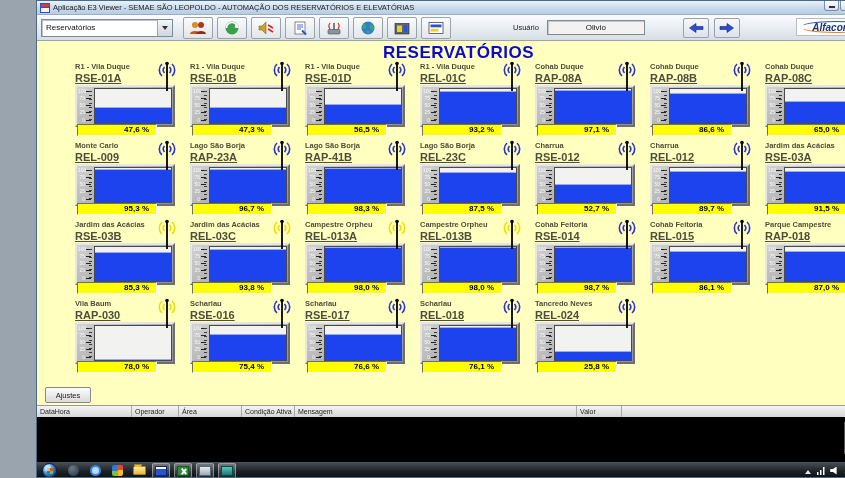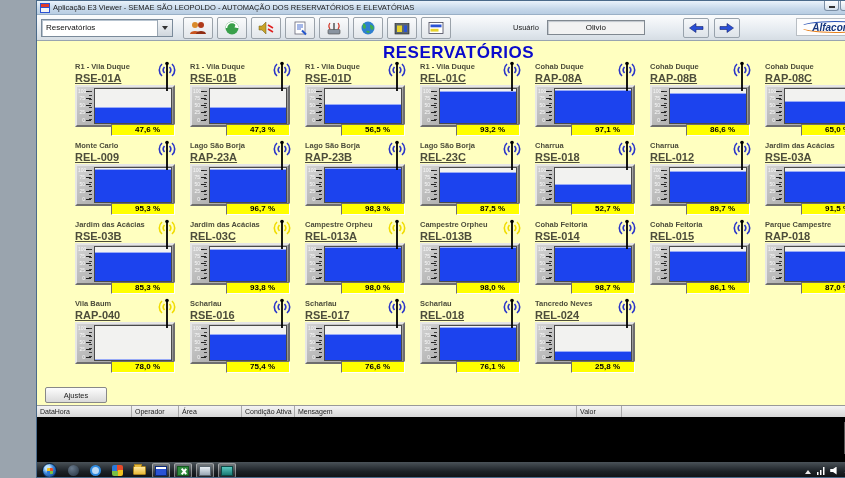--- a/index.html
+++ b/index.html
@@ -46,22 +46,22 @@
   .antenna { position:absolute; top:-2px; right:3px; width:22px; height:30px; z-index:2; color:#2a35c8; }
   .antenna.alarm { color:#f0dc00; }
   .tank-body { margin-top:1px; width:100px; height:42px; display:flex; background:linear-gradient(145deg,#d2d2d2,#8e8e8e); border:2px solid; border-color:#e6e6e6 #6e6e6e #6e6e6e #e6e6e6; }
   .scale { width:16px; position:relative; display:flex; flex-direction:column; justify-content:space-between; padding:2px 0 2px 1px; }
   .scale:after { content:''; position:absolute; right:1px; top:4px; bottom:4px; width:3px; background:repeating-linear-gradient(to bottom,#3a3a3a 0 1px,transparent 1px 4px); }
   .tick { display:flex; align-items:center; height:5px; }
   .tick-label { font-size:5px; color:#f8f8f8; width:7px; text-align:right; line-height:1; }
   .tick:after { content:''; width:5px; height:1px; background:#222; margin-left:1px; }
   .vessel { flex:1; margin:1px; background:#f2f2f0; border:1px solid #4a4a4a; position:relative; overflow:hidden; }
   .fill { position:absolute; bottom:0; left:0; width:100%; background:#1c43ee; box-shadow:inset 0 1px 0 rgba(255,255,255,0.55); }
-  .pct { position:absolute; bottom:0; right:6px; width:64px; height:12px; background:#ffff00; border:1px solid; border-color:#6e6e6e #ffffff #ffffff #6e6e6e; font-size:8px; font-weight:bold; color:#000; text-align:right; line-height:10px; padding-right:14px; }
-  .ajustes-btn { position:absolute; left:8px; bottom:2px; width:62px; height:16px; background:linear-gradient(#fdfdfd,#dadada); border:1px solid #888; border-radius:2px; font-size:7.5px; color:#222; font-family:"Liberation Sans",sans-serif; }
+  .pct { position:absolute; bottom:0; right:24px; width:80px; height:12px; background:#ffff00; border:1px solid; border-color:#6e6e6e #ffffff #ffffff #6e6e6e; font-size:8px; font-weight:bold; color:#000; text-align:right; line-height:10px; padding-right:7px; }
+  .ajustes-btn { position:absolute; left:8px; bottom:2px; width:46px; height:16px; background:linear-gradient(#fdfdfd,#dadada); border:1px solid #888; border-radius:2px; font-size:7.5px; color:#222; font-family:"Liberation Sans",sans-serif; }
 
   
   .alarm-header { height:12px; display:flex; background:linear-gradient(#f4f4f4,#d6d6d6); border-top:1px solid #999; font-size:7px; color:#222; }
   .alarm-col { border-right:1px solid #a8a8a8; padding-left:3px; line-height:11px; white-space:nowrap; overflow:hidden; }
   .alarm-col-0{width:95px;} .alarm-col-1{width:47px;} .alarm-col-2{width:63px;} .alarm-col-3{width:53px;} .alarm-col-4{width:282px;} .alarm-col-5{width:45px;}
   .alarm-filler { flex:1; }
   .alarm-area { height:44px; background:#000; position:relative; }
   .postit { position:absolute; right:10px; top:5px; width:26px; height:32px; border:1px solid #555; }
   .postit-top { height:12px; background:#d42a2a; color:#fff; font-size:4.5px; font-style:italic; font-weight:bold; text-align:center; line-height:12px; }
   .postit-body { height:18px; background:#ffe94e; color:#5a4a00; font-size:5.5px; font-weight:bold; text-align:center; line-height:18px; }
@@ -549,21 +549,21 @@
                 </div>
               </div>
       <div class="vessel">
         <div class="fill" style="height: 96.7%;"></div>
       </div>
     </div>
     <div class="pct">96,7 %</div>
   </div>
           <div class="tank-cell">
     <div class="tank-name">Lago São Borja</div>
-    <div class="tank-id">RAP-23B</div>
+    <div class="tank-id">RAP-41B</div>
     <div class="antenna">
       <svg width="22" height="30" viewBox="0 0 22 30">
         <g fill="none" stroke="currentColor" stroke-width="1.6">
           <path d="M6,3 A8,8 0 0 0 6,15"></path>
           <path d="M8.5,6 A4.5,4.5 0 0 0 8.5,12"></path>
           <path d="M16,3 A8,8 0 0 1 16,15"></path>
           <path d="M13.5,6 A4.5,4.5 0 0 1 13.5,12"></path>
         </g>
         <circle cx="11" cy="2.5" r="1.8" fill="#000"></circle>
         <rect x="10.1" y="3" width="1.8" height="27" fill="#000"></rect>
@@ -627,21 +627,21 @@
                 </div>
               </div>
       <div class="vessel">
         <div class="fill" style="height: 87.5%;"></div>
       </div>
     </div>
     <div class="pct">87,5 %</div>
   </div>
           <div class="tank-cell">
     <div class="tank-name">Charrua</div>
-    <div class="tank-id">RSE-018</div>
+    <div class="tank-id">RSE-012</div>
     <div class="antenna">
       <svg width="22" height="30" viewBox="0 0 22 30">
         <g fill="none" stroke="currentColor" stroke-width="1.6">
           <path d="M6,3 A8,8 0 0 0 6,15"></path>
           <path d="M8.5,6 A4.5,4.5 0 0 0 8.5,12"></path>
           <path d="M16,3 A8,8 0 0 1 16,15"></path>
           <path d="M13.5,6 A4.5,4.5 0 0 1 13.5,12"></path>
         </g>
         <circle cx="11" cy="2.5" r="1.8" fill="#000"></circle>
         <rect x="10.1" y="3" width="1.8" height="27" fill="#000"></rect>
@@ -1021,21 +1021,21 @@
       <div class="vessel">
         <div class="fill" style="height: 87%;"></div>
       </div>
     </div>
     <div class="pct">87,0 %</div>
   </div>
         </div>
         <div class="tank-row">
           <div class="tank-cell">
     <div class="tank-name">Vila Baum</div>
-    <div class="tank-id">RAP-040</div>
+    <div class="tank-id">RAP-030</div>
     <div class="antenna alarm">
       <svg width="22" height="30" viewBox="0 0 22 30">
         <g fill="none" stroke="currentColor" stroke-width="1.6">
           <path d="M6,3 A8,8 0 0 0 6,15"></path>
           <path d="M8.5,6 A4.5,4.5 0 0 0 8.5,12"></path>
           <path d="M16,3 A8,8 0 0 1 16,15"></path>
           <path d="M13.5,6 A4.5,4.5 0 0 1 13.5,12"></path>
         </g>
         <circle cx="11" cy="2.5" r="1.8" fill="#000"></circle>
         <rect x="10.1" y="3" width="1.8" height="27" fill="#000"></rect>

